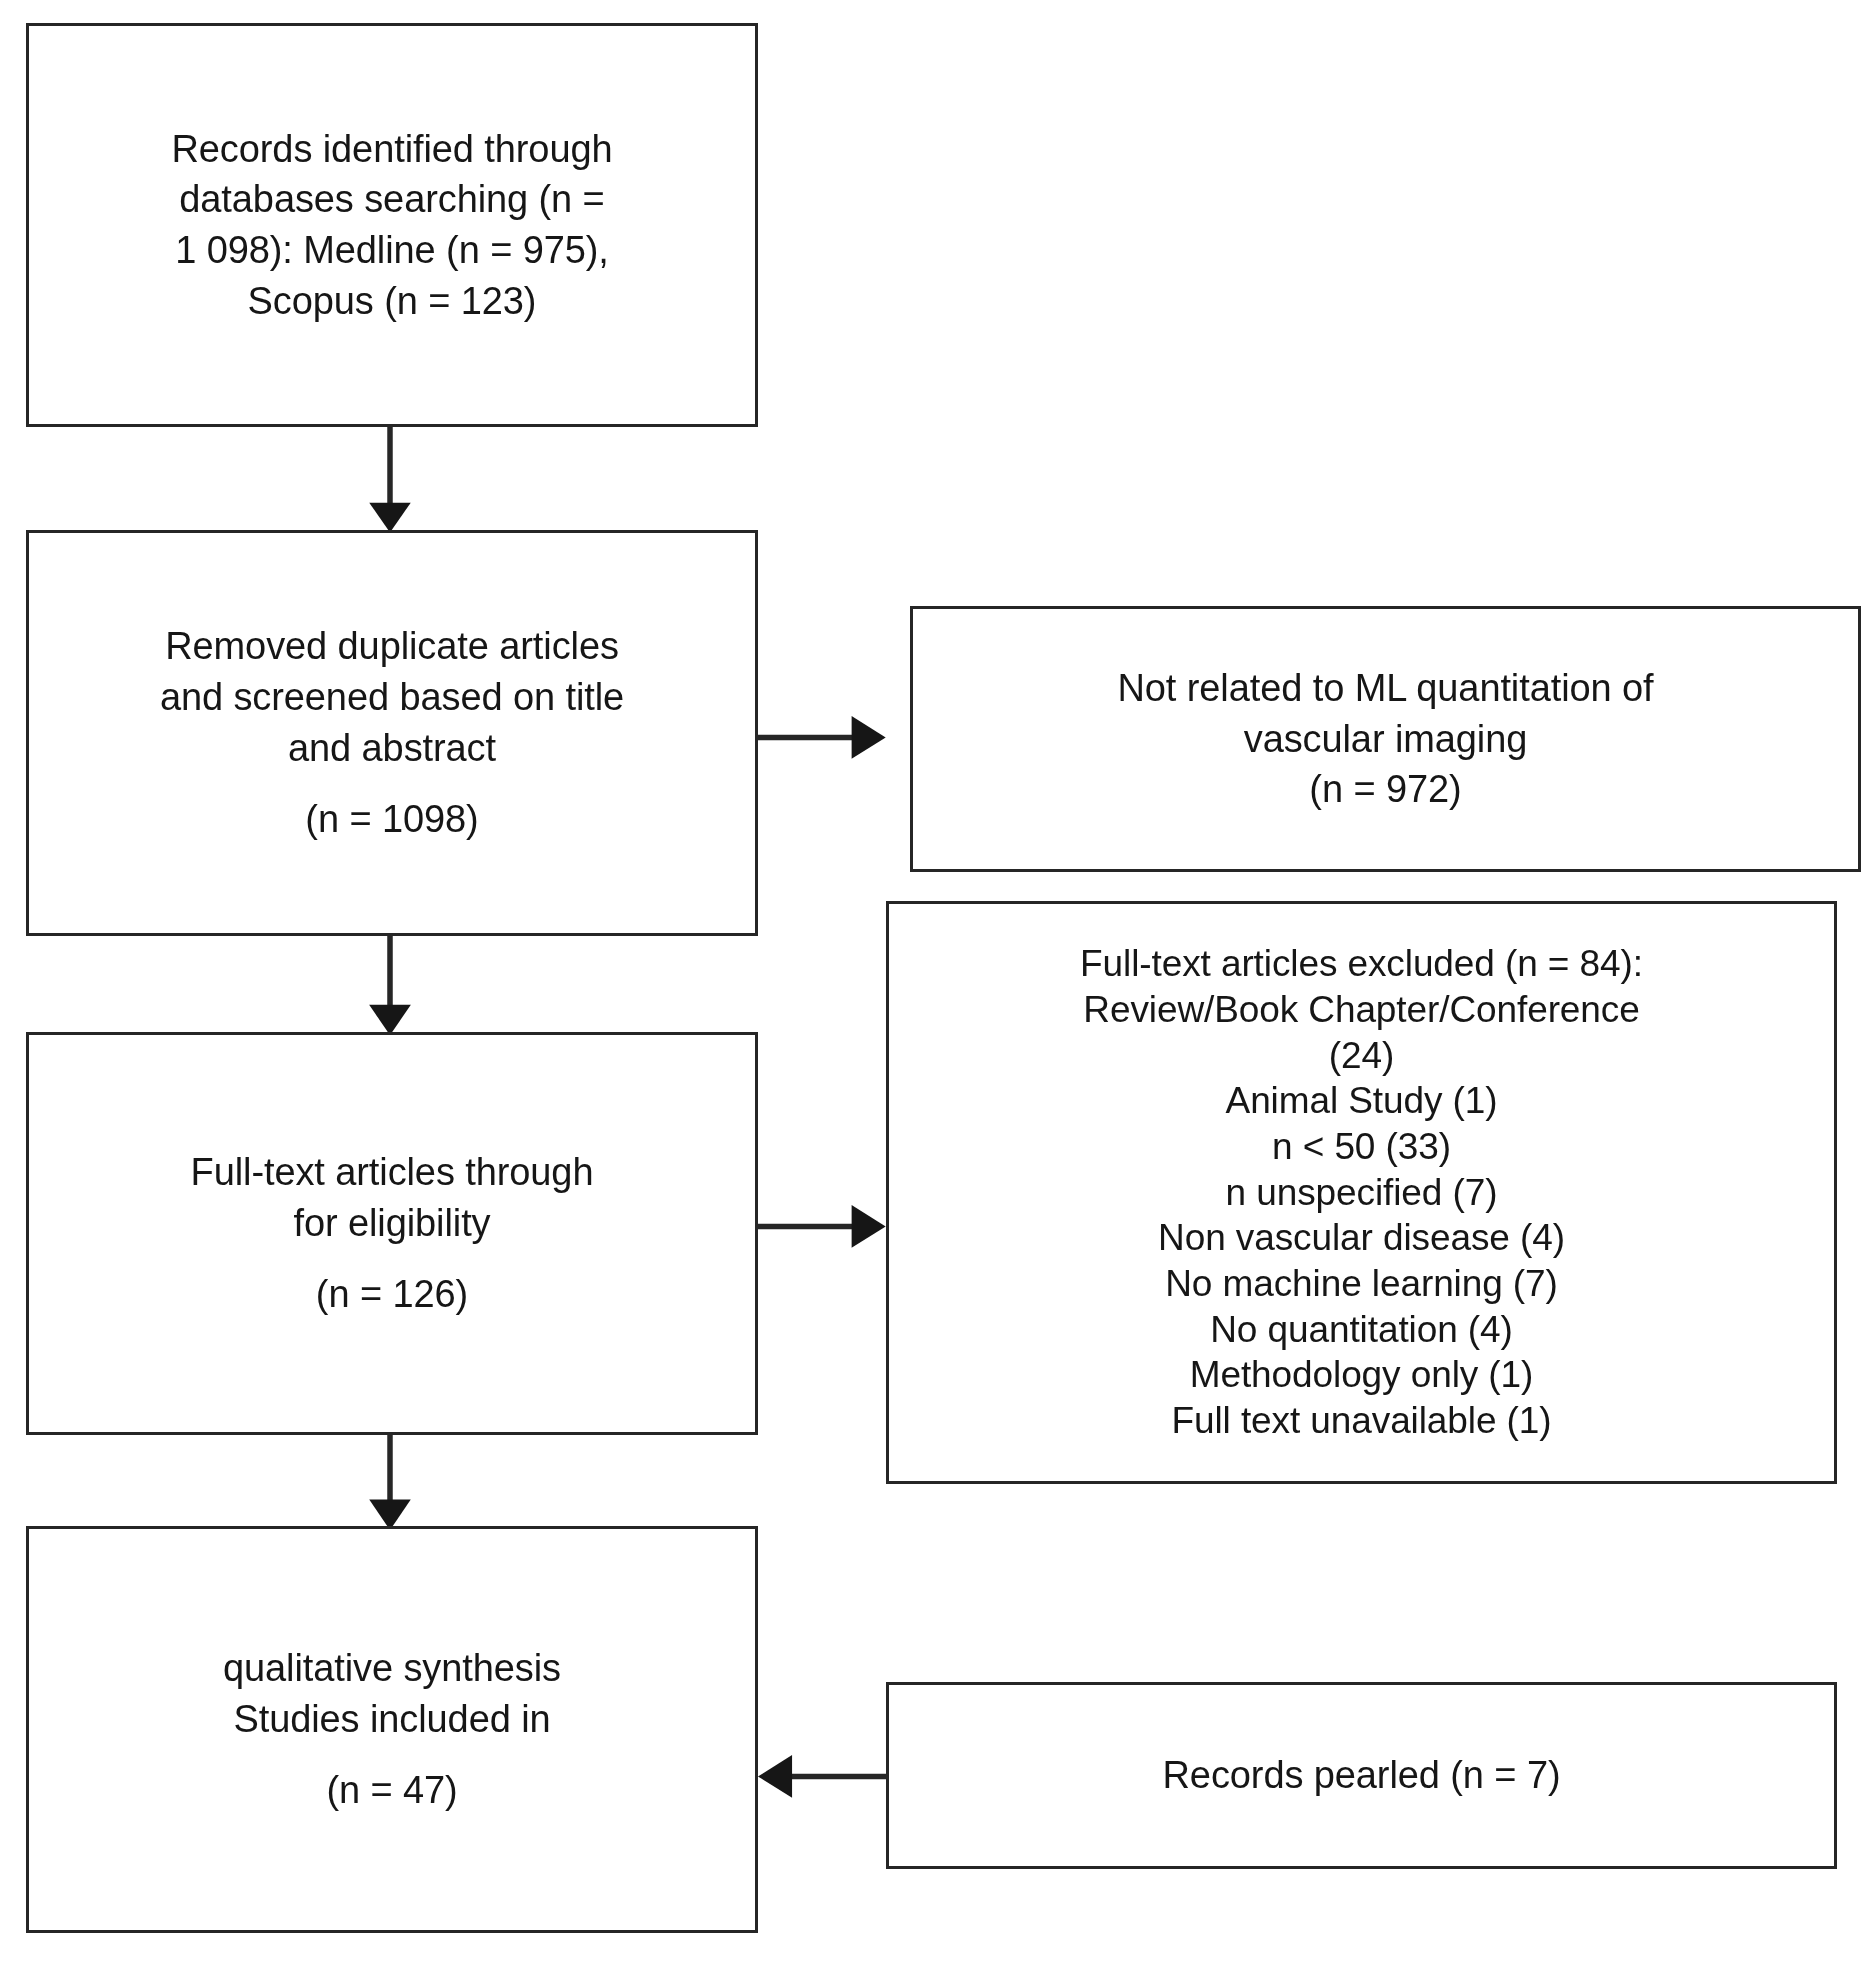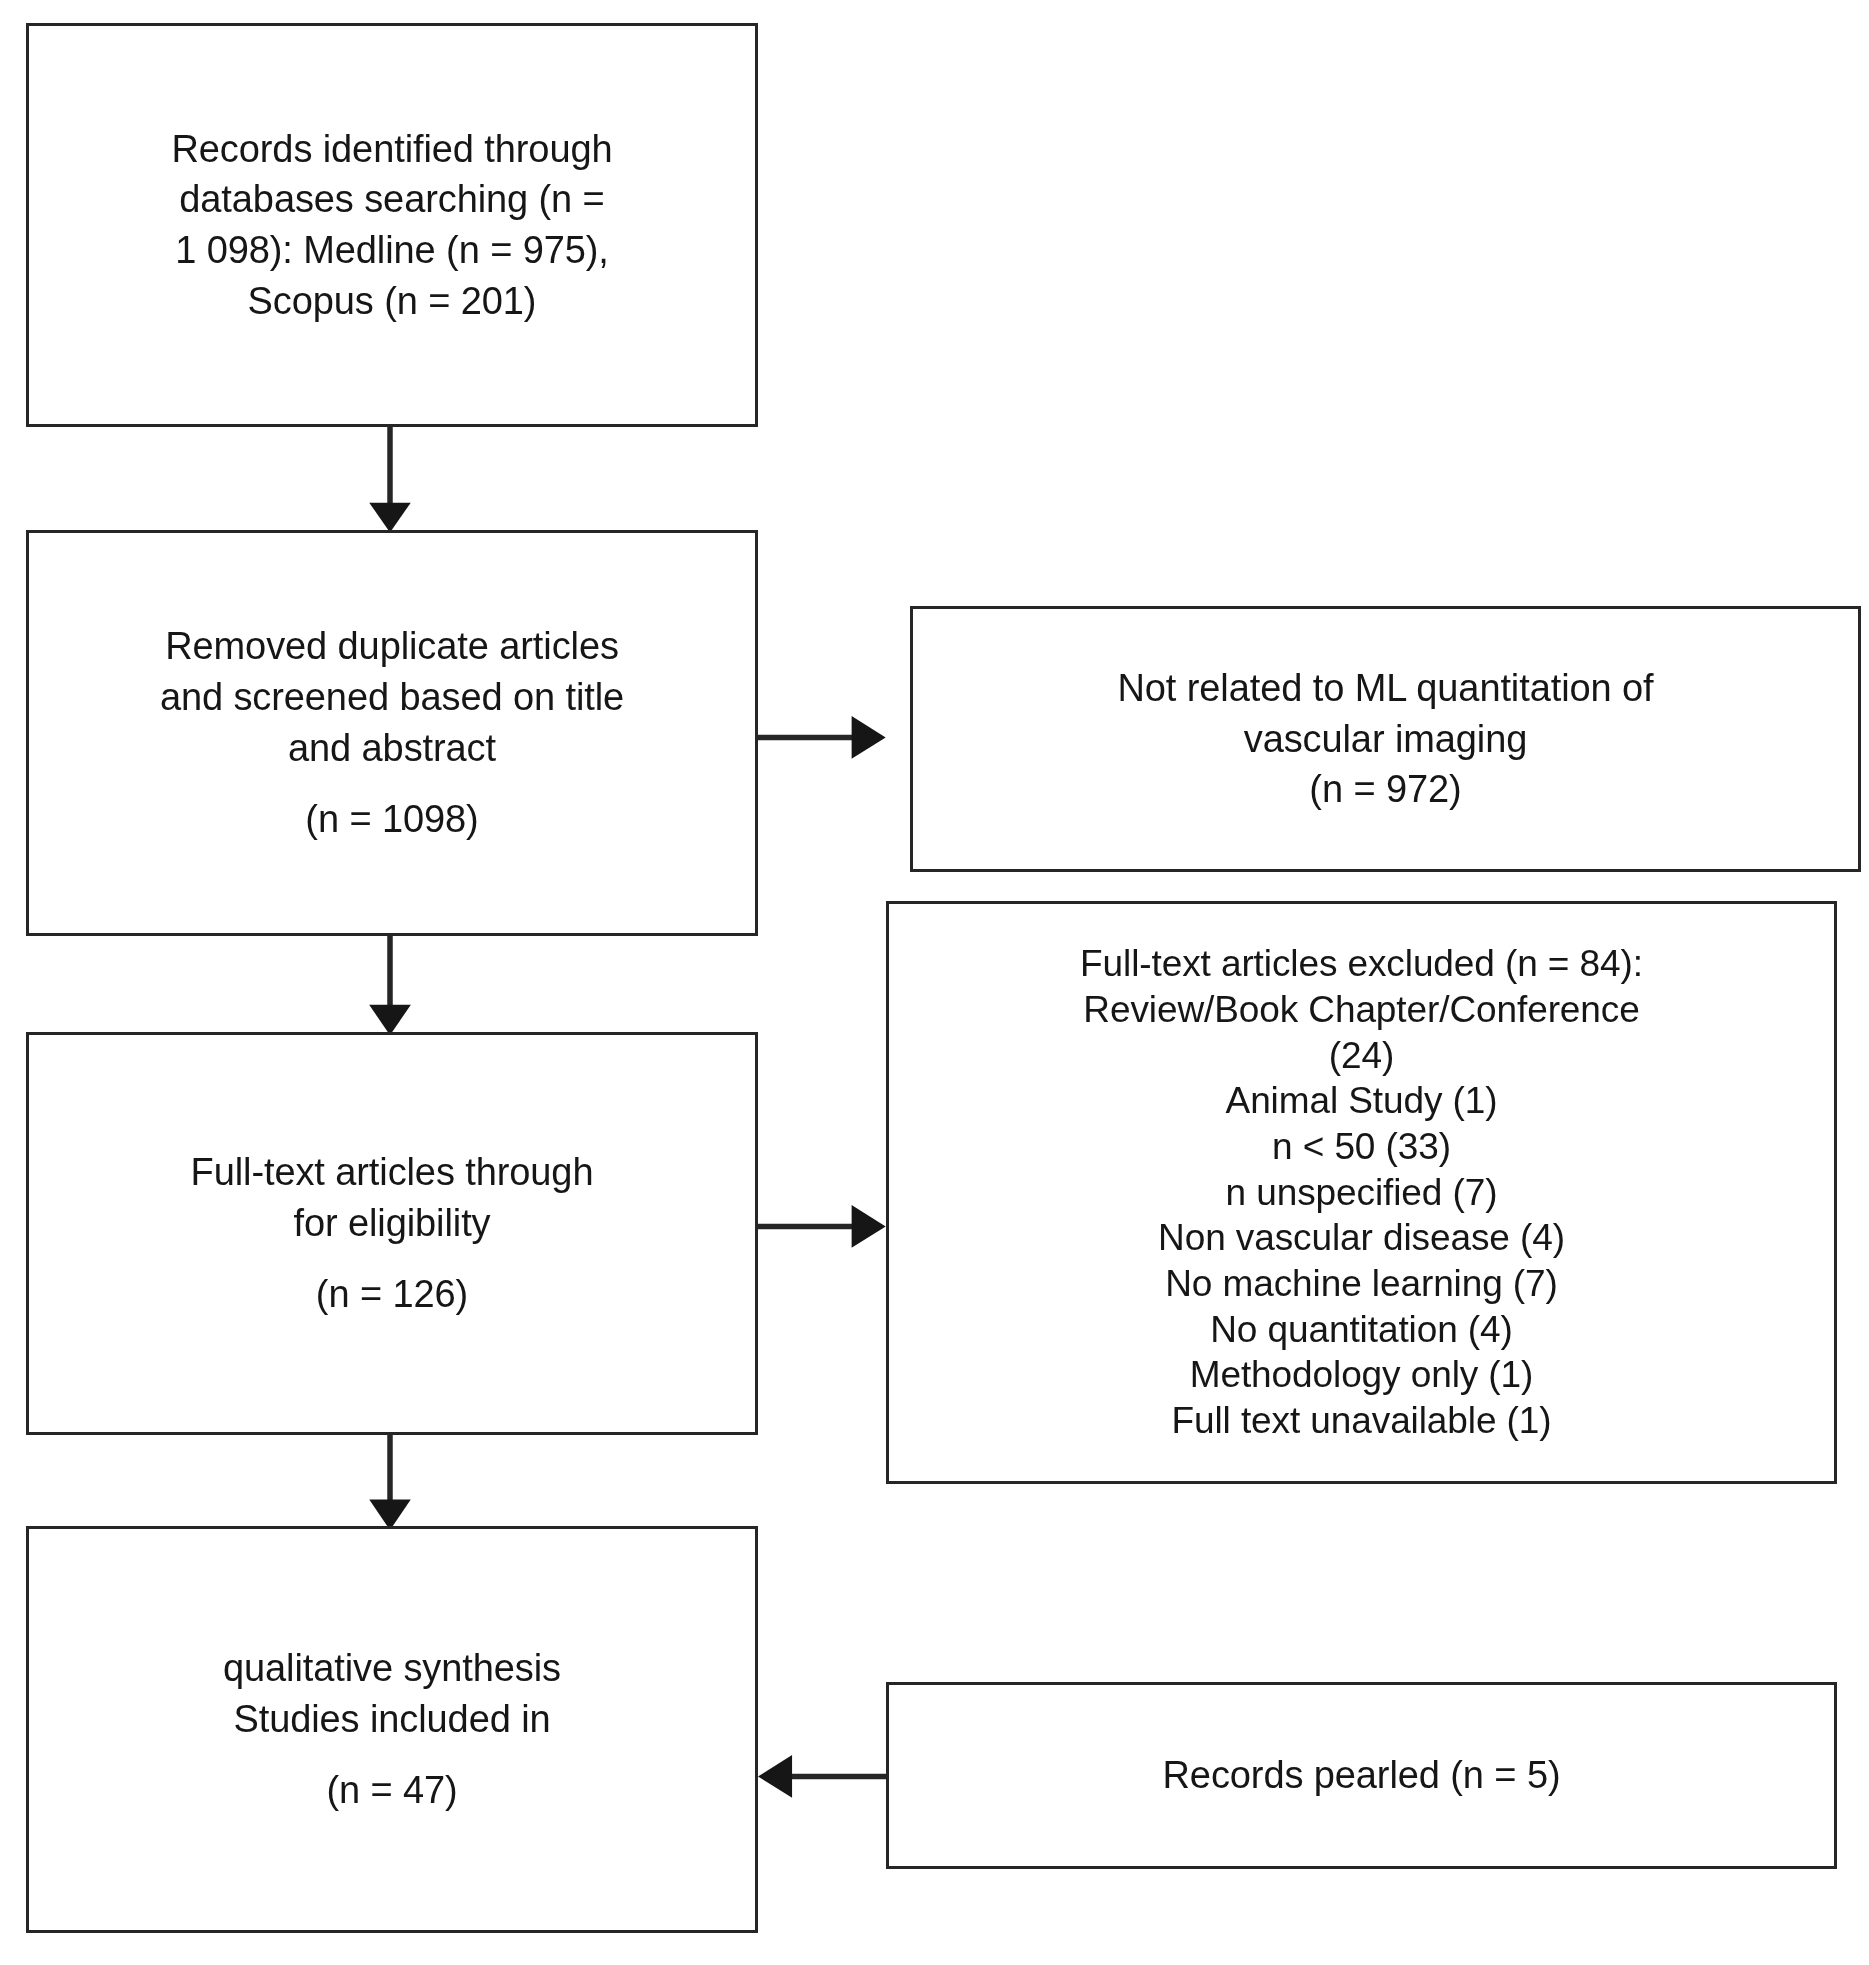--- a/index.html
+++ b/index.html
@@ -97,21 +97,21 @@
     <svg width="139" height="56" viewBox="0 0 228 92">
       <line x1="222" y1="45" x2="56" y2="45" stroke="#262626" stroke-width="9"></line>
       <polygon points="64,10 64,80 8,45" fill="#161616"></polygon>
     </svg>
   </div>
 
   <div class="node" id="box-identified">
     <span class="tline">Records identified through</span>
     <span class="tline">databases searching (n =</span>
     <span class="tline">1 098): Medline (n = 975),</span>
-    <span class="tline">Scopus (n = 201)</span>
+    <span class="tline">Scopus (n = 123)</span>
   </div>
 
   <div class="node" id="box-screened">
     <span class="tline">Removed duplicate articles</span>
     <span class="tline">and screened based on title</span>
     <span class="tline">and abstract</span>
     <span class="tline gap"></span>
     <span class="tline">(n = 1098)</span>
   </div>
 
@@ -143,17 +143,17 @@
     <span class="tline">n &lt; 50 (33)</span>
     <span class="tline">n unspecified (7)</span>
     <span class="tline">Non vascular disease (4)</span>
     <span class="tline">No machine learning (7)</span>
     <span class="tline">No quantitation (4)</span>
     <span class="tline">Methodology only (1)</span>
     <span class="tline">Full text unavailable (1)</span>
   </div>
 
   <div class="node" id="box-pearled">
-    <span class="tline">Records pearled (n = 5)</span>
+    <span class="tline">Records pearled (n = 7)</span>
   </div>
 
 </div>
 
 
 </body></html>

